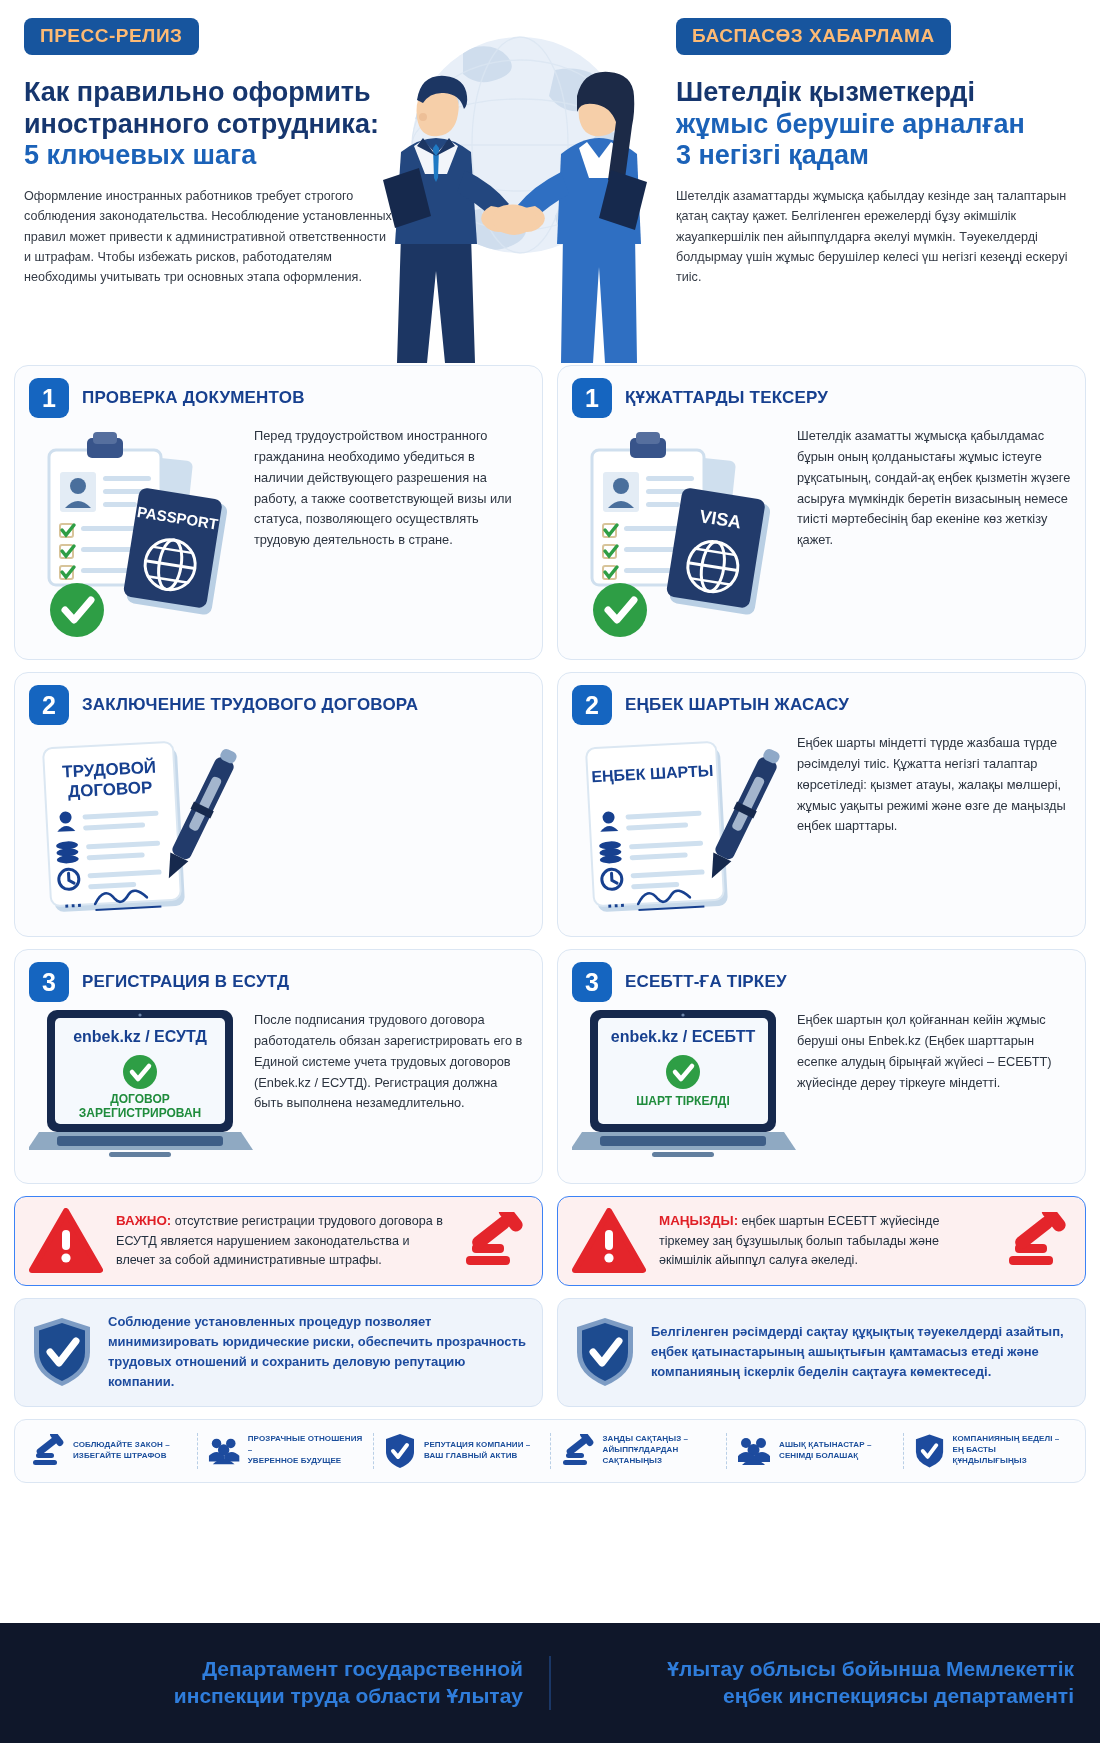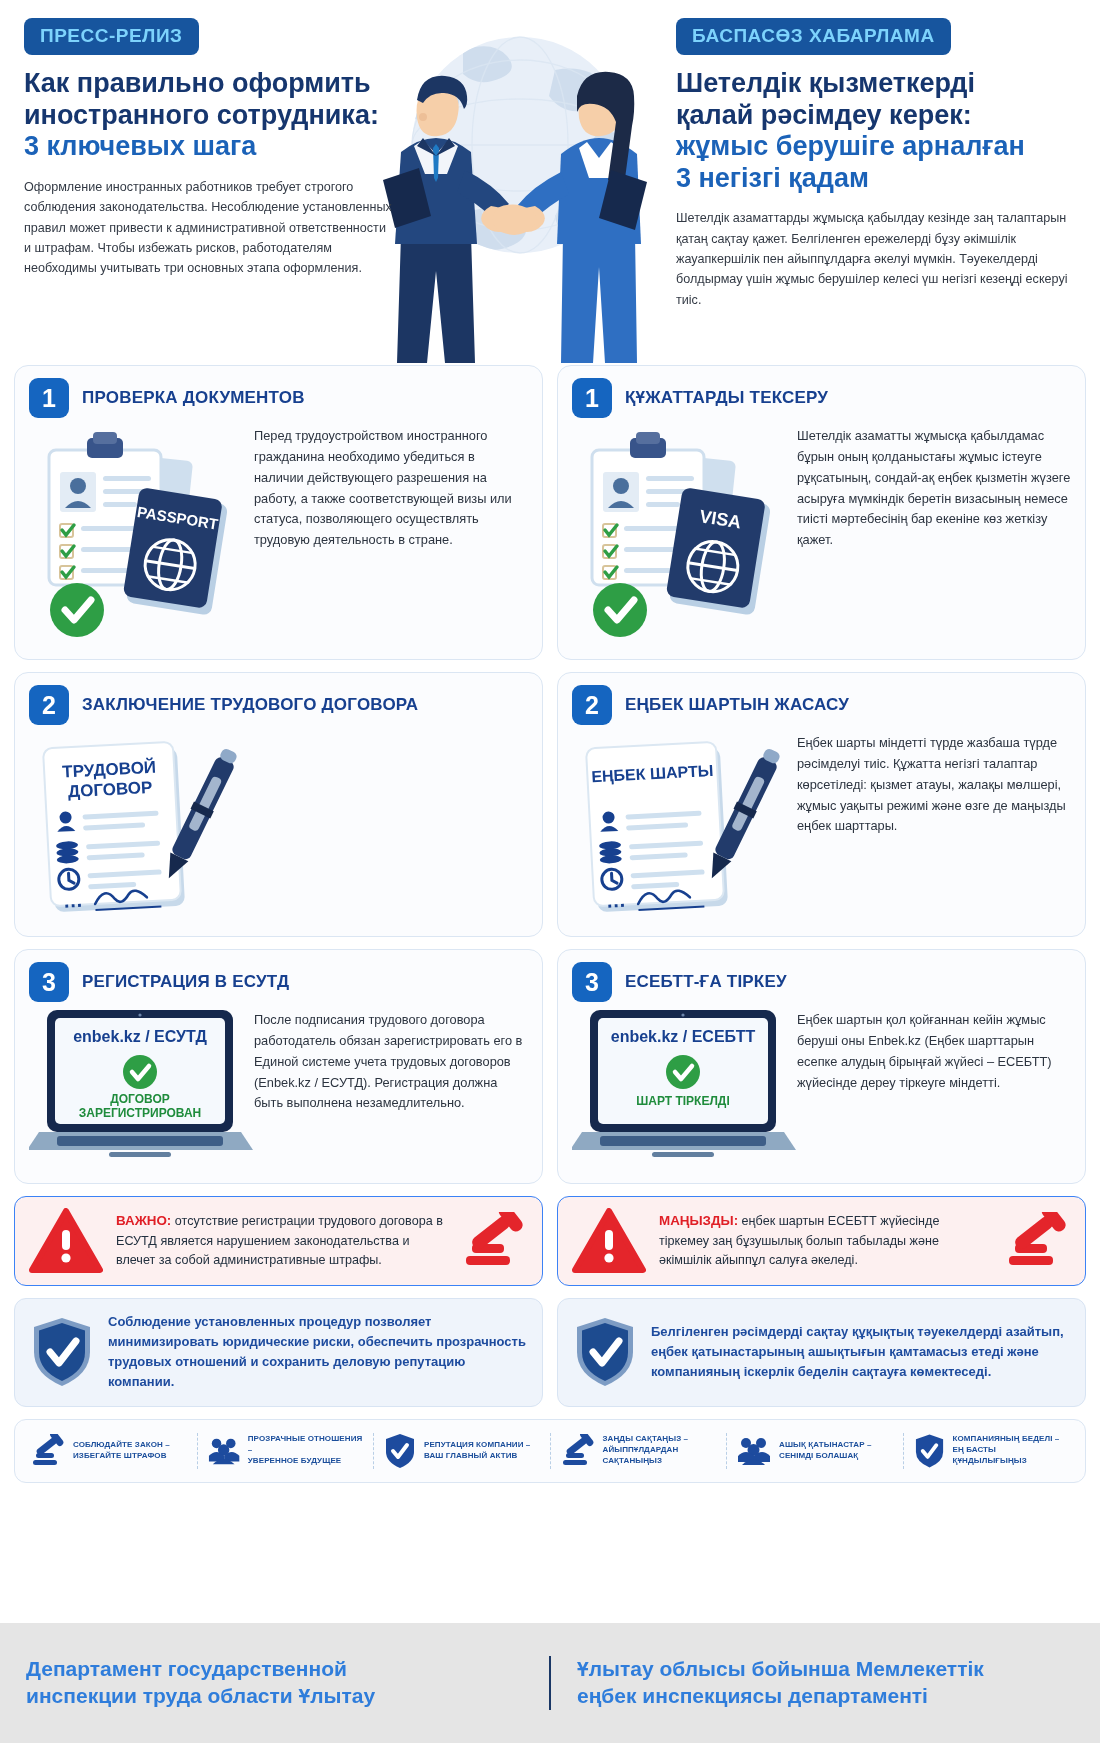--- a/index.html
+++ b/index.html
@@ -20,27 +20,27 @@
     display: flex;
     justify-content: space-between;
     background: #ffffff;
   }
   .head-col { width: 372px; position: relative; z-index: 3; }
   .head-col.right { width: 400px; }
 
   .badge {
     display: inline-block;
     background: #17559e;
-    color: #7dd3fc;
+    color: #fdba74;
     font-weight: bold;
     font-size: 19px;
     letter-spacing: .5px;
     padding: 7px 16px 8px 16px;
     border-radius: 8px;
-    margin-bottom: 13px;
+    margin-bottom: 22px;
   }
   .title {
     font-size: 27px;
     font-weight: bold;
     line-height: 1.17;
     color: #16366e;
     margin-bottom: 3px;
   }
   .title .accent { color: #1b62b8; }
   .intro {
@@ -145,42 +145,43 @@
   .strip-label {
     font-size: 8px; font-weight: bold; color: #1b4e9b;
     line-height: 1.35; letter-spacing: .1px;
   }
 
   
   .footer {
     position: absolute;
     left: 0; right: 0; bottom: 0;
     height: 120px;
-    background: #e5e5e5;
+    background: #0f172a;
     display: flex;
     align-items: center;
+    text-align: right;
   }
   .footer-col {
     flex: 1; padding: 0 26px;
     font-size: 21px; font-weight: bold;
     color: #2f7ddb; line-height: 1.28;
   }
   .footer-col.right { border-left: 2px solid #1a3766; }
 </style>
 </head>
 <body>
 
 <div class="header">
 
   <div class="head-col left">
     <div class="badge">ПРЕСС-РЕЛИЗ</div>
     <div class="title">
       <div>Как правильно оформить</div>
       <div>иностранного сотрудника:</div>
-      <div class="accent">3 ключевых шага</div>
+      <div class="accent">5 ключевых шага</div>
     </div>
     <div class="intro">Оформление иностранных работников требует строгого соблюдения законодательства. Несоблюдение установленных правил может привести к административной ответственности и штрафам. Чтобы избежать рисков, работодателям необходимы учитывать три основных этапа оформления.</div>
   </div>
 
   <div class="hero-art">
     <svg width="330" height="335" viewBox="0 0 330 335">
       <defs>
         <clipPath id="globeclip">
             <circle cx="165" cy="115" r="108"></circle>
           </clipPath>
@@ -246,21 +247,20 @@
       </g>
 
       <path d="M142 178 q18 -8 34 2 q10 6 2 16 q-12 14 -32 6 q-14 -8 -4 -24z" fill="#f6cfa9"></path>
     </svg>
   </div>
 
   <div class="head-col right">
     <div class="badge">БАСПАСӨЗ ХАБАРЛАМА</div>
     <div class="title">
       <div>Шетелдік қызметкерді</div>
-      <div>қалай рәсімдеу керек:</div>
       <div class="accent">жұмыс берушіге арналған</div>
       <div class="accent">3 негізгі қадам</div>
     </div>
     <div class="intro">Шетелдік азаматтарды жұмысқа қабылдау кезінде заң талаптарын қатаң сақтау қажет. Белгіленген ережелерді бұзу әкімшілік жауапкершілік пен айыппұлдарға әкелуі мүмкін. Тәуекелдерді болдырмау үшін жұмыс берушілер келесі үш негізгі кезеңді ескеруі тиіс.</div>
   </div>
 </div>
 
 <div class="grid">
 
   <div class="card">

